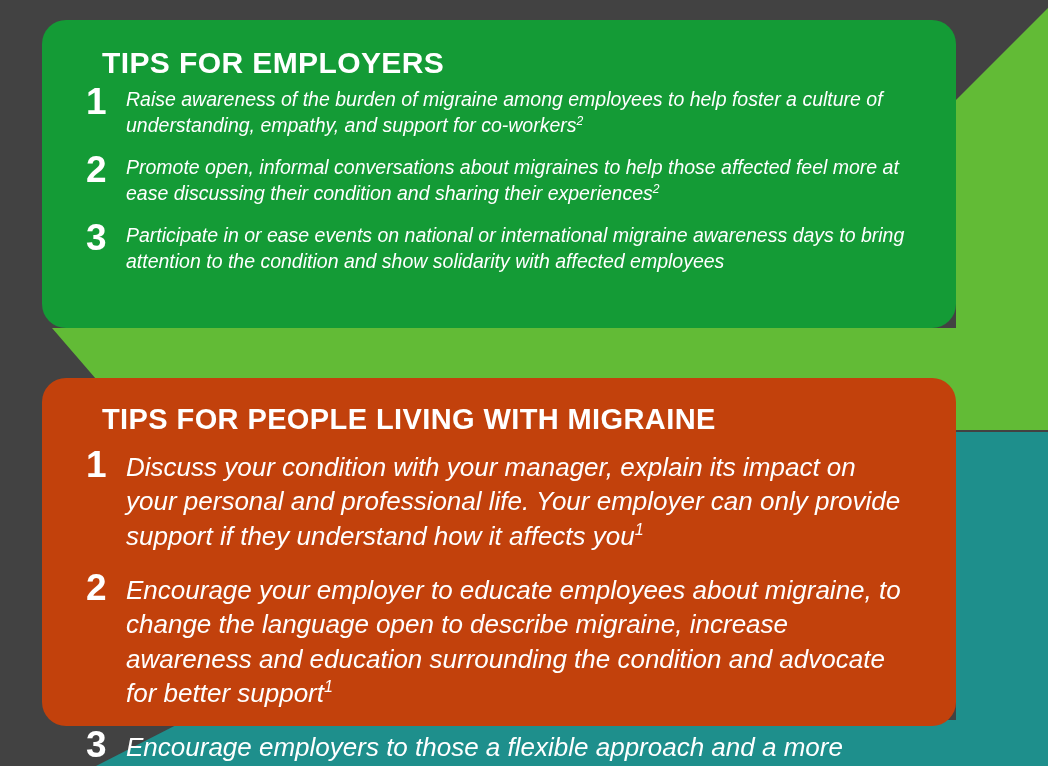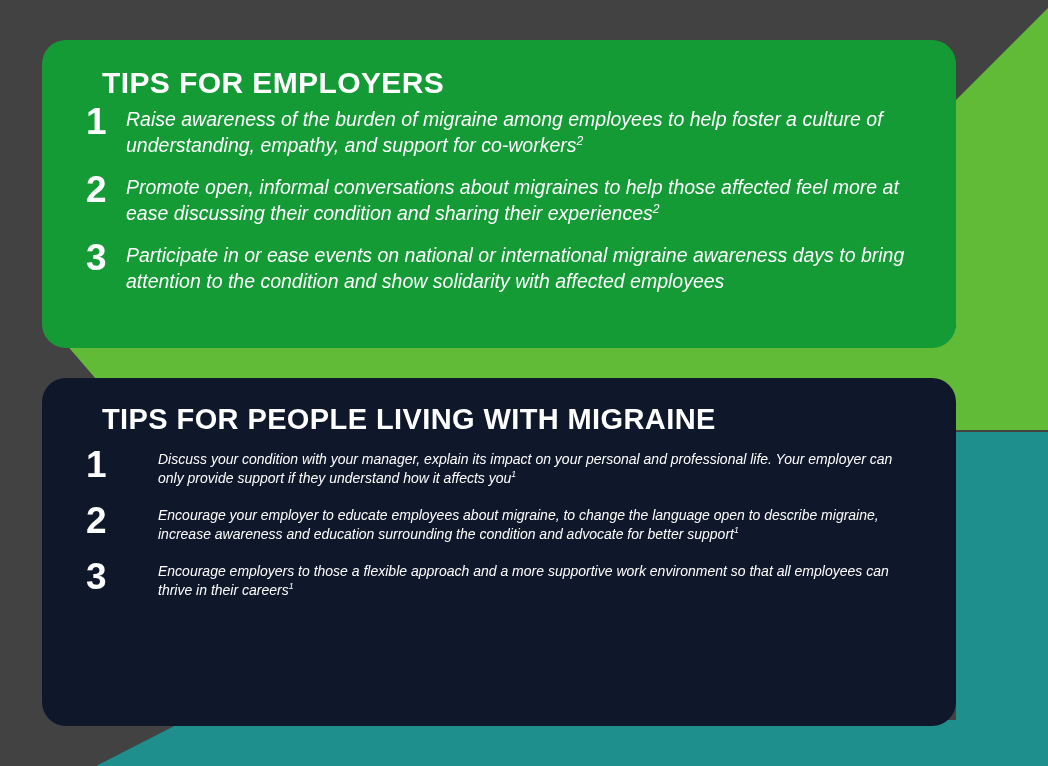--- a/index.html
+++ b/index.html
@@ -32,28 +32,27 @@
     border-radius: 24px;
     box-sizing: border-box;
     padding: 26px 44px 30px 38px;
   }
   #card-employers {
     left: 42px;
     top: 20px;
     width: 914px;
     height: 308px;
     background: #149B36;
-    margin-top: 20px;
   }
   #card-people {
     left: 42px;
     top: 378px;
     width: 914px;
     height: 348px;
-    background: #0f172a;
+    background: #c2410c;
   }
 
   .card-title {
     color: #ffffff;
     font-size: 30px;
     font-weight: bold;
     letter-spacing: 0.4px;
     margin: 0 0 6px 22px;
     line-height: 1.1;
     white-space: nowrap;
@@ -87,21 +86,21 @@
   }
   .tip-text {
     color: #ffffff;
     font-size: 19.5px;
     line-height: 1.33;
     max-width: 820px;
     padding-top: 2px;
     font-style: italic;
   }
   #card-people .tip { margin-bottom: 17px; }
-  #card-people .tip-text { font-size: 14px; margin-left: 32px; }
+  #card-people .tip-text { font-size: 26px; }
 
   .tip-text sup {
     font-size: 0.62em;
     vertical-align: super;
     line-height: 0;
   }
 </style>
 </head>
 <body>
 

